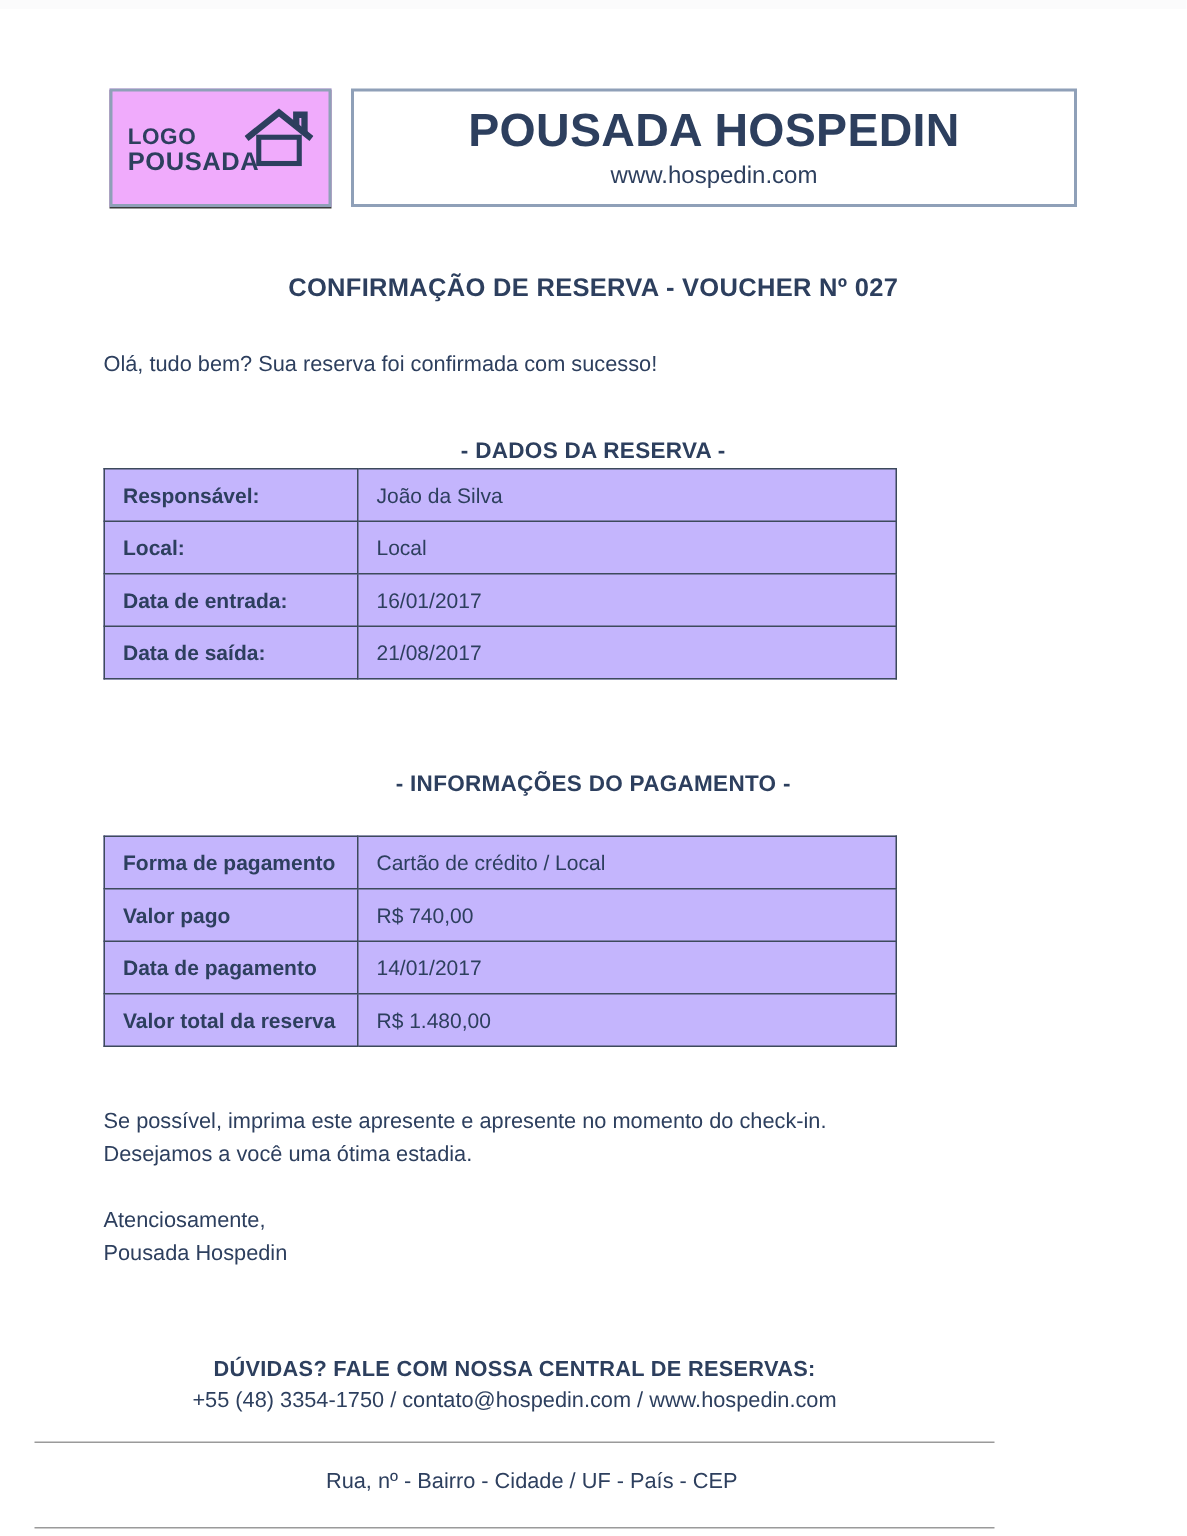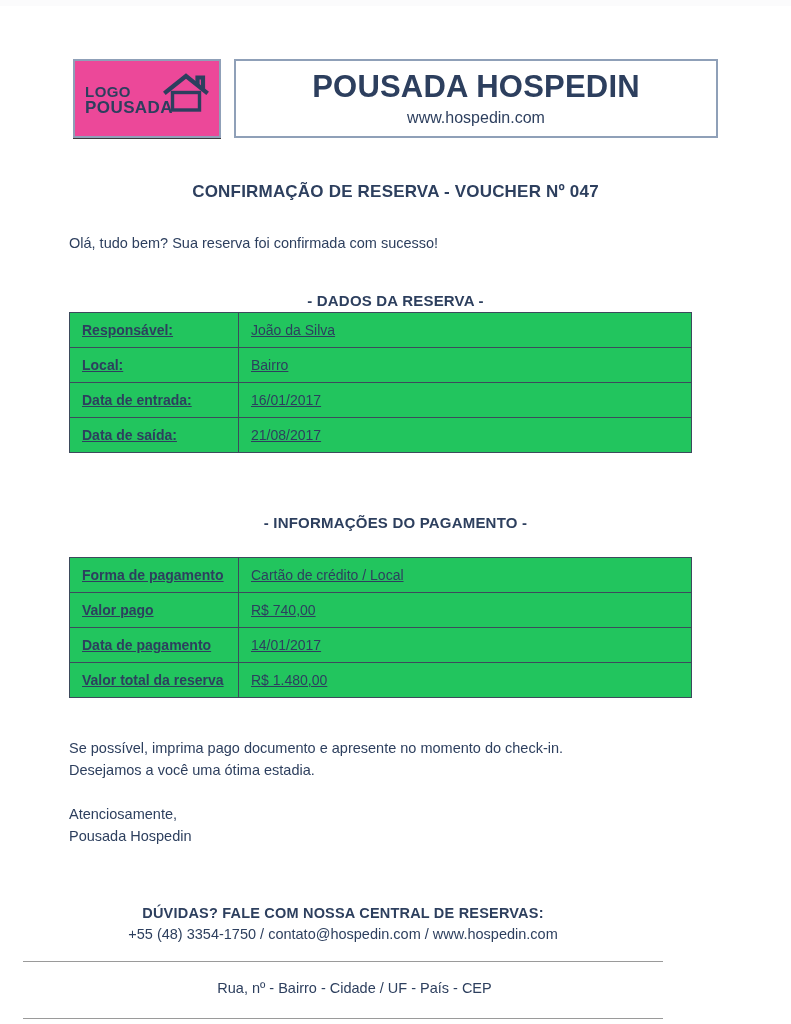--- a/index.html
+++ b/index.html
@@ -38,21 +38,21 @@
     top: 59px;
     width: 645px;
     display: flex;
     align-items: stretch;
     gap: 13px;
   }
   .logo-box {
     width: 148px;
     height: 79px;
     border: 2px solid #8fa0b8;
-    background: #ec4899;
+    background: #f0abfc;
     box-sizing: border-box;
     display: flex;
     align-items: center;
     justify-content: center;
     box-shadow: 0 1px 0 0 #3a3a3a;
   }
   .logo-inner {
     display: flex;
     align-items: center;
     justify-content: center;
@@ -125,24 +125,23 @@
     font-weight: bold;
     letter-spacing: 0.2px;
   }
   .section-reserva { top: 292px; }
   .section-pagamento { top: 514px; }
 
   
   table.doc-table {
     position: absolute;
     border-collapse: collapse;
-    width: 623px;
+    width: 529px;
     left: 69px;
-    background: #22c55e;
-    text-decoration: underline;
+    background: #c4b5fd;
   }
   table.doc-table td {
     border: 1px solid #3d4a5c;
     height: 35px;
     padding: 0 12px;
     font-size: 14px;
     vertical-align: middle;
     box-sizing: border-box;
   }
   table.doc-table td.label {
@@ -222,35 +221,35 @@
       </div>
     </div>
 
     <div class="title-box">
       <div class="brand-title">POUSADA HOSPEDIN</div>
       <div class="brand-url">www.hospedin.com</div>
     </div>
 
   </div>
 
-  <div class="voucher-title">CONFIRMAÇÃO DE RESERVA - VOUCHER Nº 047</div>
+  <div class="voucher-title">CONFIRMAÇÃO DE RESERVA - VOUCHER Nº 027</div>
 
   <div class="greeting">Olá, tudo bem? Sua reserva foi confirmada com sucesso!</div>
 
   <div class="section-heading section-reserva">- DADOS DA RESERVA -</div>
 
   <table class="doc-table" id="reserva-table">
     <tbody>
       <tr>
         <td class="label">Responsável:</td>
         <td class="value">João da Silva</td>
       </tr>
       <tr>
         <td class="label">Local:</td>
-        <td class="value">Bairro</td>
+        <td class="value">Local</td>
       </tr>
       <tr>
         <td class="label">Data de entrada:</td>
         <td class="value">16/01/2017</td>
       </tr>
       <tr>
         <td class="label">Data de saída:</td>
         <td class="value">21/08/2017</td>
       </tr>
     </tbody>
@@ -273,21 +272,21 @@
         <td class="value">14/01/2017</td>
       </tr>
       <tr>
         <td class="label">Valor total da reserva</td>
         <td class="value">R$ 1.480,00</td>
       </tr>
     </tbody>
   </table>
 
   <div class="closing">
-    <p>Se possível, imprima pago documento e apresente no momento do check-in.</p>
+    <p>Se possível, imprima este apresente e apresente no momento do check-in.</p>
     <p>Desejamos a você uma ótima estadia.</p>
     <div class="gap"></div>
     <p>Atenciosamente,</p>
     <p>Pousada Hospedin</p>
   </div>
 
   <div class="footer">
     <div class="footer-heading">DÚVIDAS? FALE COM NOSSA CENTRAL DE RESERVAS:</div>
     <div class="footer-contact">+55 (48) 3354-1750 / contato@hospedin.com / www.hospedin.com</div>
     <div class="rule rule-top"></div>

